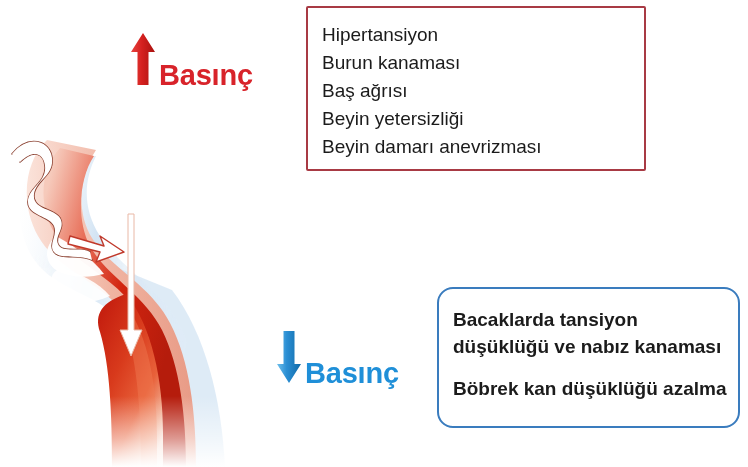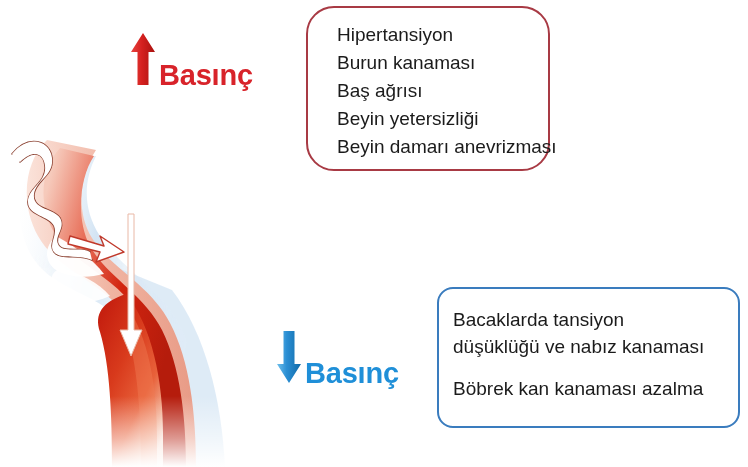--- a/index.html
+++ b/index.html
@@ -65,34 +65,35 @@
 
   
   .callout {
     position: absolute;
     box-sizing: border-box;
     background: #ffffff;
   }
   #upper-symptoms-box {
     left: 306px;
     top: 6px;
-    width: 244px;
+    width: 340px;
     height: 165px;
     border: 2.5px solid #a83a44;
-    border-radius: 28px;
-    padding: 13px 0 0 29px;
+    border-radius: 2px;
+    padding: 13px 0 0 14px;
   }
   #lower-symptoms-box {
     left: 437px;
     top: 287px;
     width: 303px;
     height: 141px;
     border: 2.5px solid #3a7cbe;
     border-radius: 16px;
     padding: 17px 0 12px 14px;
+    font-weight: bold;
   }
   .symptom-line {
     font-size: 19px;
     color: #1b1b1b;
     line-height: 28px;
     white-space: nowrap;
   }
   #lower-symptoms-box .symptom-line {
     line-height: 27px;
   }
@@ -276,17 +277,17 @@
     <div class="symptom-line">Beyin yetersizliği</div>
     <div class="symptom-line">Beyin damarı anevrizması</div>
   </div>
 
   <div class="callout" id="lower-symptoms-box">
     <div class="symptom-group">
       <div class="symptom-line">Bacaklarda tansiyon</div>
       <div class="symptom-line">düşüklüğü ve nabız kanaması</div>
     </div>
     <div class="symptom-group">
-      <div class="symptom-line">Böbrek kan kanaması azalma</div>
+      <div class="symptom-line">Böbrek kan düşüklüğü azalma</div>
     </div>
   </div>
 
 </div>
 
 </body></html>

